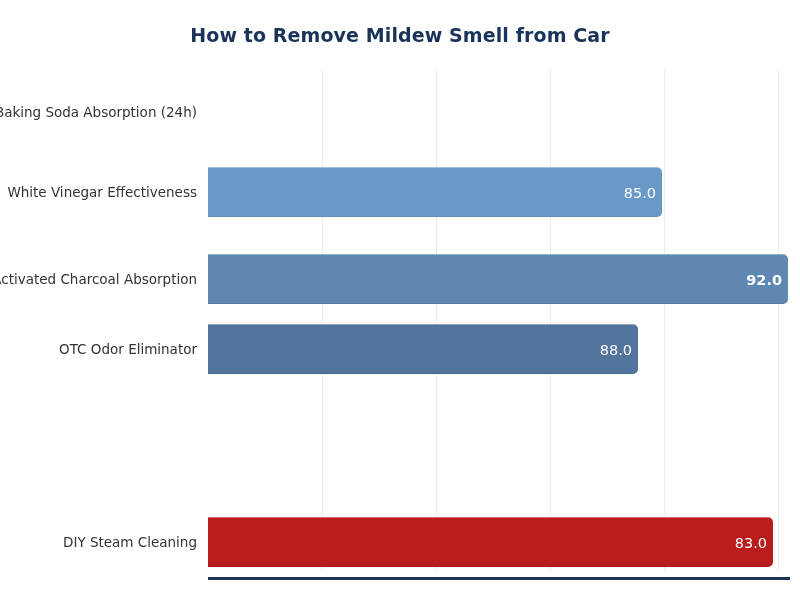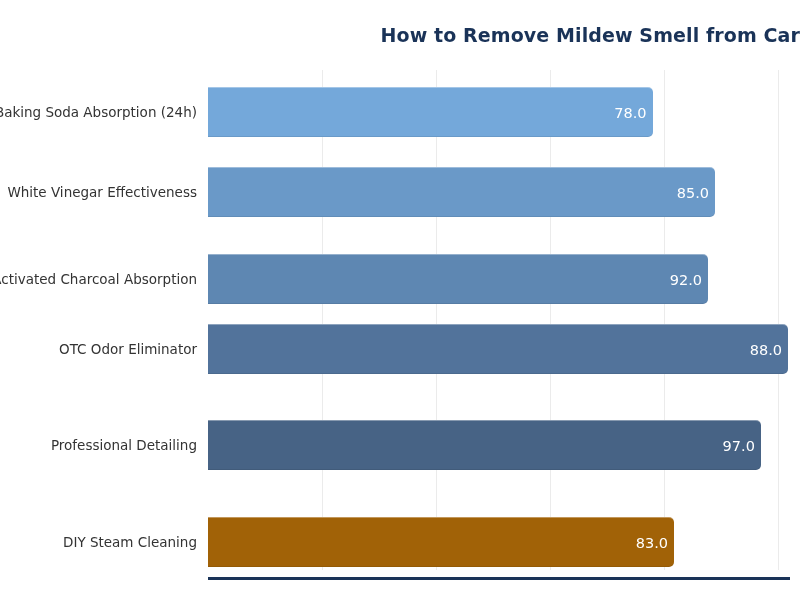--- a/index.html
+++ b/index.html
@@ -14,21 +14,21 @@
     .chart {
       position: relative;
       width: 800px;
       height: 600px;
     }
     .title {
       position: absolute;
       left: 0;
       top: 24px;
       width: 800px;
-      text-align: right;
+      text-align: center;
       font-size: 19px;
       font-weight: bold;
       color: #1a3358;
       letter-spacing: 0.1px;
     }
     .plot {
       position: absolute;
       left: 208px;
       top: 70px;
       width: 582px;
@@ -93,55 +93,46 @@
 
   <div class="plot">
     <div class="gridline" style="left:114px"></div>
     <div class="gridline" style="left:228px"></div>
     <div class="gridline" style="left:342px"></div>
     <div class="gridline" style="left:456px"></div>
     <div class="gridline" style="left:570px"></div>
 
     <div class="row" style="top:17px">
       <div class="cat-label">Baking Soda Absorption (24h)</div>
-      <div class="bar" style="width:444.6px;background:#74a8da;">
-        <span class="bar-value">78.0</span>
-      </div>
     </div>
 
     <div class="row" style="top:97px">
       <div class="cat-label">White Vinegar Effectiveness</div>
-      <div class="bar" style="width:507px;background:#6a99c8;">
+      <div class="bar" style="width:454px;background:#6a99c8;">
         <span class="bar-value">85.0</span>
       </div>
     </div>
 
     <div class="row" style="top:183.6px">
       <div class="cat-label">Activated Charcoal Absorption</div>
-      <div class="bar" style="width:500px;background:#5e87b2;">
+      <div class="bar" style="width:580px;background:#5e87b2;font-weight:bold;">
         <span class="bar-value">92.0</span>
       </div>
     </div>
 
     <div class="row" style="top:254px">
       <div class="cat-label">OTC Odor Eliminator</div>
-      <div class="bar" style="width:580px;background:#52739b;">
+      <div class="bar" style="width:430px;background:#52739b;">
         <span class="bar-value">88.0</span>
       </div>
     </div>
 
-    <div class="row" style="top:350.2px">
-      <div class="cat-label">Professional Detailing</div>
-      <div class="bar" style="width:552.9px;background:#476385;">
-        <span class="bar-value">97.0</span>
-      </div>
-    </div>
 
     <div class="row" style="top:447px">
       <div class="cat-label">DIY Steam Cleaning</div>
-      <div class="bar" style="width:466px;background:#a16207;">
+      <div class="bar" style="width:565px;background:#b91c1c;">
         <span class="bar-value">83.0</span>
       </div>
     </div>
   </div>
 
   <div class="axis-line"></div>
 </div>
 
 </body></html>

